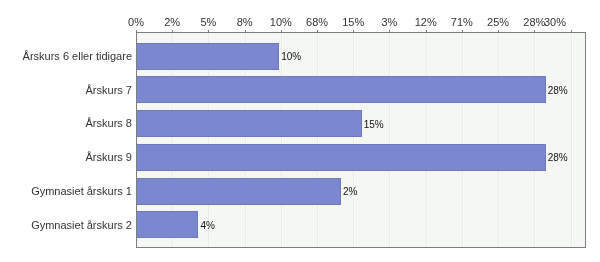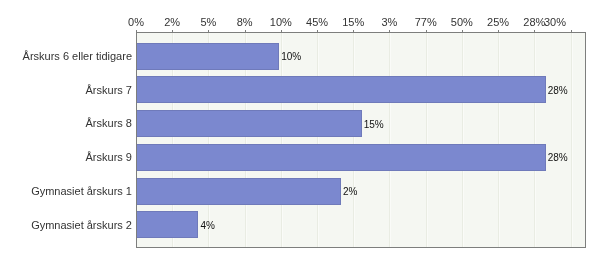--- a/index.html
+++ b/index.html
@@ -117,25 +117,25 @@
       <div class="tick" style="left: 498px;"></div>
       <div class="tick" style="left: 534px;"></div>
       <div class="tick" style="left: 571px;"></div>
     </div>
   <div id="xlabels">
       <div class="xtick-label" style="left: 106px;">0%</div>
       <div class="xtick-label" style="left: 142.208px;">2%</div>
       <div class="xtick-label" style="left: 178.417px;">5%</div>
       <div class="xtick-label" style="left: 214.625px;">8%</div>
       <div class="xtick-label" style="left: 250.833px;">10%</div>
-      <div class="xtick-label" style="left: 287.042px;">45%</div>
+      <div class="xtick-label" style="left: 287.042px;">68%</div>
       <div class="xtick-label" style="left: 323.25px;">15%</div>
       <div class="xtick-label" style="left: 359.458px;">3%</div>
-      <div class="xtick-label" style="left: 395.667px;">77%</div>
-      <div class="xtick-label" style="left: 431.875px;">50%</div>
+      <div class="xtick-label" style="left: 395.667px;">12%</div>
+      <div class="xtick-label" style="left: 431.875px;">71%</div>
       <div class="xtick-label" style="left: 468.083px;">25%</div>
       <div class="xtick-label" style="left: 504.292px;">28%</div>
       <div class="xtick-label" style="left: 525px;">30%</div>
     </div>
   <div id="catlabels">
       <div class="cat-label" style="top: 50.9px;">Årskurs 6 eller tidigare</div>
       <div class="cat-label" style="top: 84.66px;">Årskurs 7</div>
       <div class="cat-label" style="top: 118.42px;">Årskurs 8</div>
       <div class="cat-label" style="top: 152.18px;">Årskurs 9</div>
       <div class="cat-label" style="top: 185.94px;">Gymnasiet årskurs 1</div>

